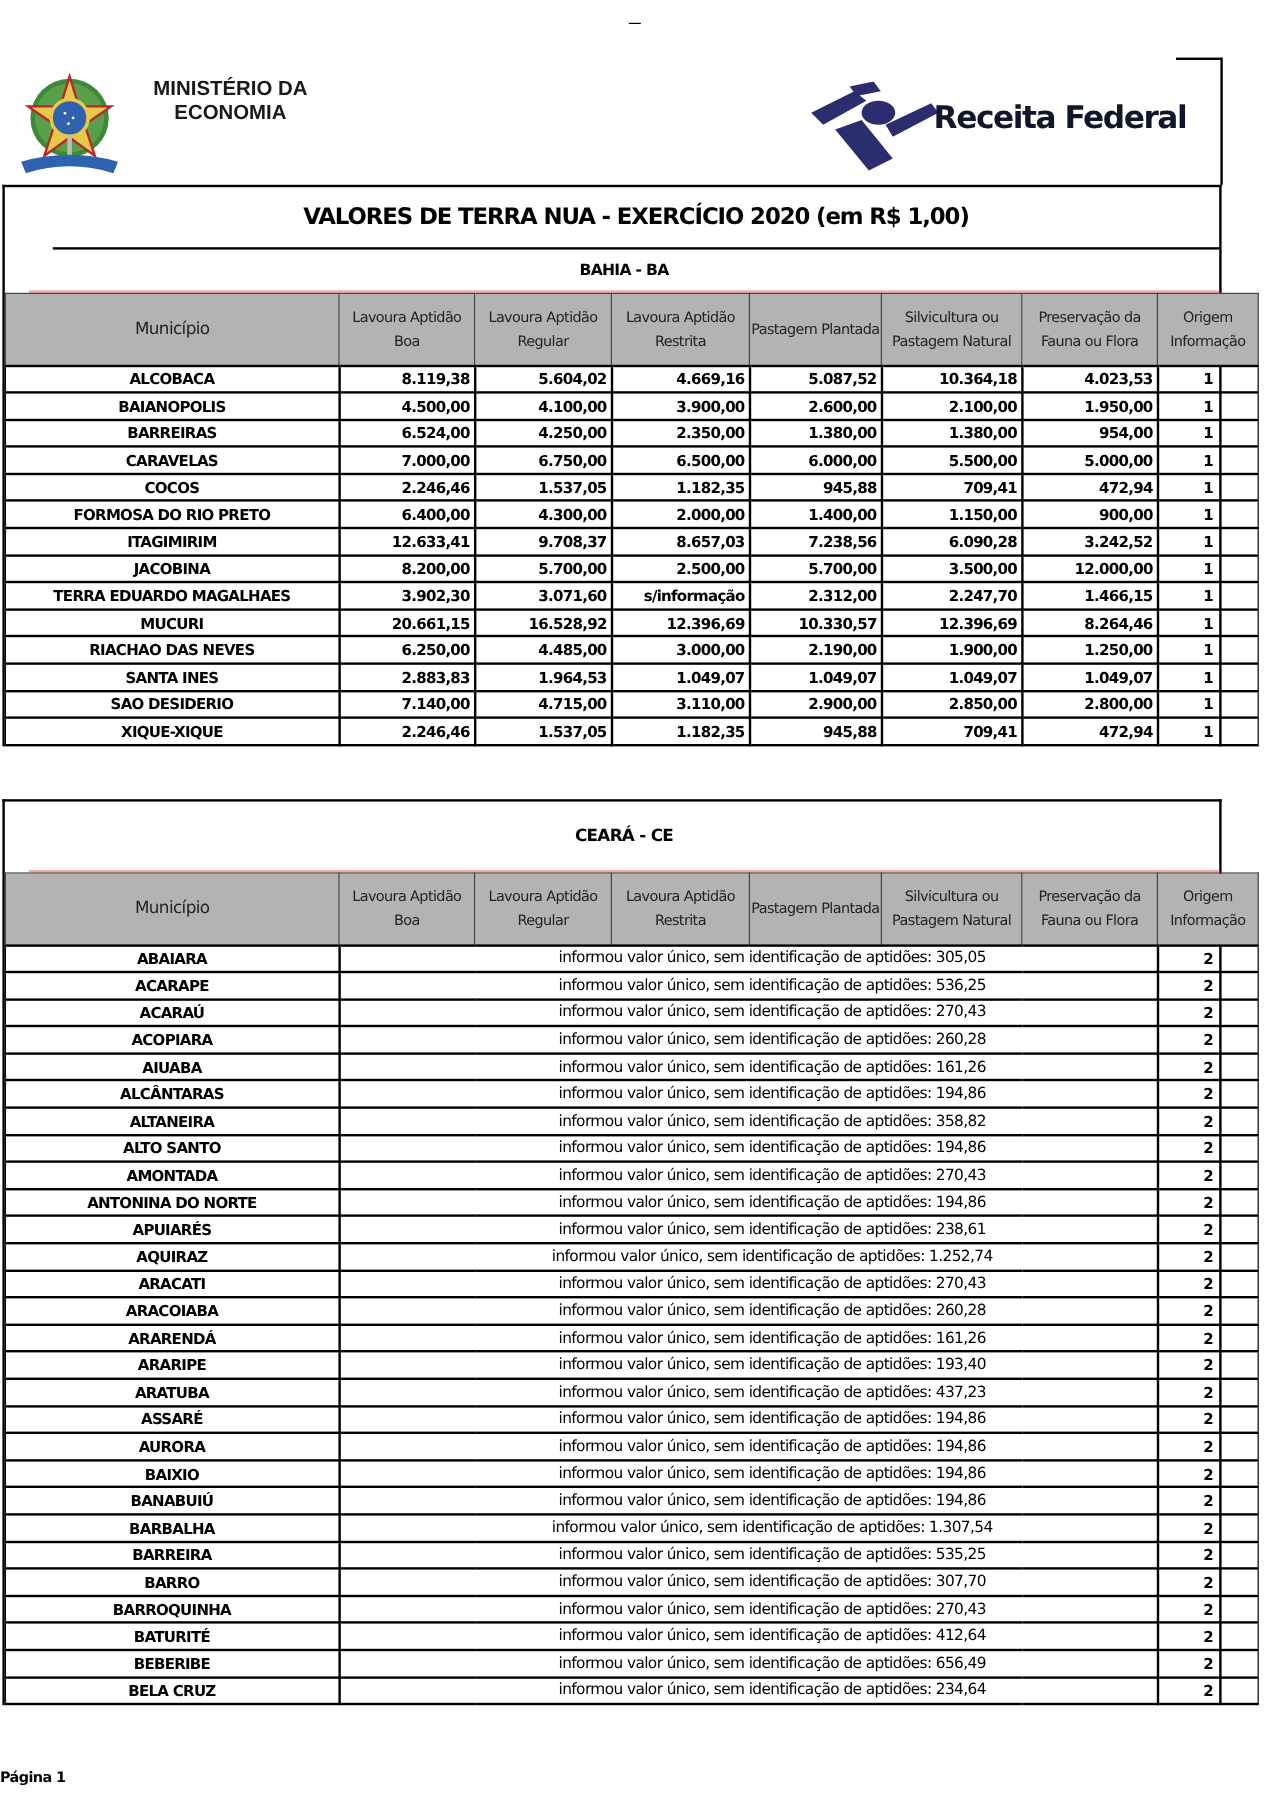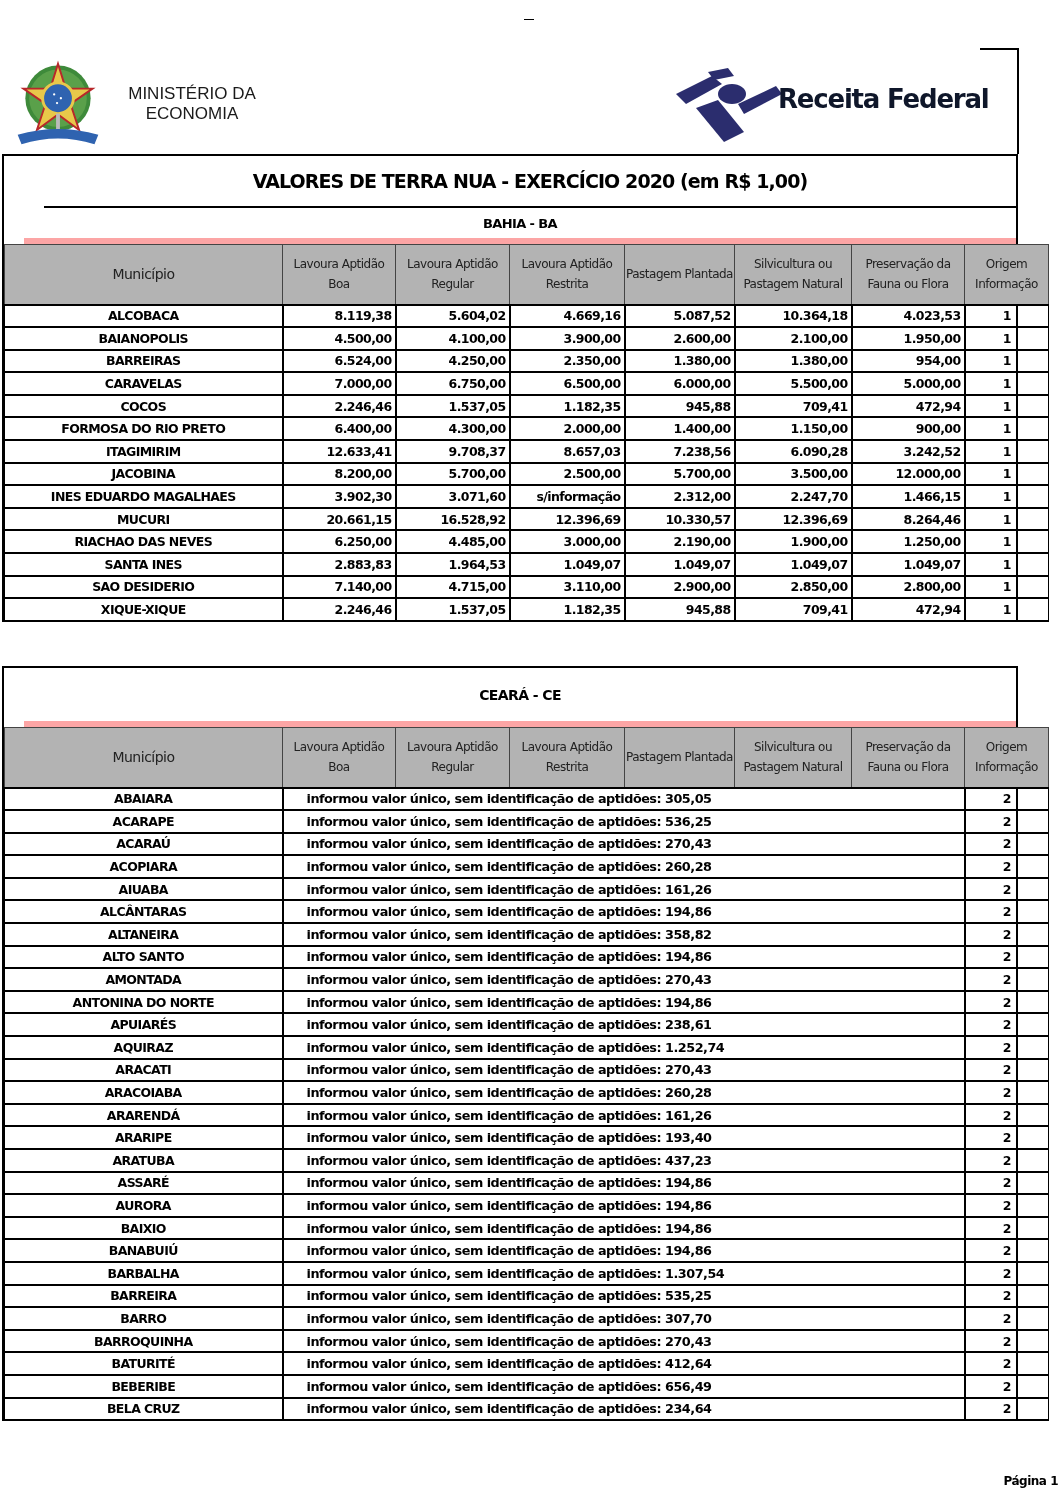--- a/index.html
+++ b/index.html
@@ -4,53 +4,53 @@
 <style>
   * { box-sizing: border-box; margin: 0; padding: 0; }
   html, body { width: 1058px; height: 1497px; background: #ffffff; overflow: hidden; }
   body { position: relative; font-family: "Liberation Sans", sans-serif; color: #000; }
 
   .top-dash { position: absolute; left: 524px; top: 19px; width: 10px; height: 1px; background: #000; }
 
   
   .header { position: absolute; left: 0; top: 48px; width: 1058px; height: 106px; }
   .coat { position: absolute; left: 10px; top: 8px; width: 96px; height: 96px; }
-  .ministry { position: absolute; left: 112px; top: 36px; width: 160px; text-align: center;
-              font-family: "Liberation Sans", sans-serif; font-weight: normal; font-size: 17px; line-height: 20px; color: #1a1a1a; }
+  .ministry { position: absolute; left: 112px; top: 16px; width: 160px; text-align: center;
+              font-family: "Liberation Sans", sans-serif; font-weight: bold; font-size: 17px; line-height: 20px; color: #1a1a1a; }
   .rf-logo { position: absolute; left: 672px; top: 20px; width: 112px; height: 76px; }
   .rf-text { position: absolute; left: 778px; top: 36px; font-family: "DejaVu Sans", sans-serif; font-weight: bold;
              font-size: 26px; letter-spacing: -1.2px; color: #0f172a; }
   .hdr-right-top { position: absolute; left: 980px; top: 0; width: 38px; height: 2px; background: #000; }
   .hdr-right-vert { position: absolute; left: 1017px; top: 0; width: 2px; height: 106px; background: #000; }
 
   
   .block { position: absolute; left: 2px; width: 1016px; border: 2px solid #000; border-bottom: none; }
   .title-row { height: 52px; border-bottom: 2px solid #000; display: flex; align-items: center; justify-content: center;
                font-family: "DejaVu Sans", sans-serif; font-weight: bold; font-size: 19px; letter-spacing: -0.9px; margin-left: 40px; }
-  .state-row { height: 36px; border-bottom: 6px solid #fca5a5; display: flex; align-items: center; justify-content: center;
+  .state-row { height: 36px; border-bottom: 2px solid #fca5a5; display: flex; align-items: center; justify-content: center;
                font-family: "DejaVu Sans", sans-serif; font-weight: bold; font-size: 13px; letter-spacing: -0.6px; margin-left: 20px; }
   .state-row.tall { height: 59px; font-size: 14px; }
 
   table { border-collapse: collapse; width: 1014px; table-layout: fixed; }
   col.c0 { width: 278px; } col.c1 { width: 113px; } col.c2 { width: 114px; } col.c3 { width: 115px; }
   col.c4 { width: 110px; } col.c5 { width: 117px; } col.c6 { width: 113px; } col.c7 { width: 84px; }
 
   th { background: #b3b3b3; font-weight: normal; font-family: "DejaVu Sans", sans-serif; font-size: 12px;
        letter-spacing: -0.5px; line-height: 20px; color: #222; height: 60px; border: 1px solid #444;
        border-bottom: 2px solid #000; text-align: center; vertical-align: middle; padding: 0 1px; }
   th.first { font-size: 14px; }
   td { height: 22.6px; border: 1px solid #000; border-bottom: 2px solid #000; font-family: "DejaVu Sans", sans-serif;
        font-weight: bold; font-size: 12.5px; letter-spacing: -0.6px; padding: 0 3px; white-space: nowrap; overflow: hidden; }
   td.name { text-align: center; border-right: 2px solid #000; }
   td.num { text-align: right; border-right: 2px solid #000; }
   td.orig { text-align: center; }
-  td.merged { text-align: left; font-weight: bold; font-size: 12.8px; letter-spacing: -0.5px; border-right: 2px solid #000; }
+  td.merged { text-align: center; font-weight: normal; font-size: 12.8px; letter-spacing: -0.5px; border-right: 2px solid #000; }
   td.merged span { position: relative; left: 20px; }
 
-  .footer { position: absolute; left: 0; top: 1474px; width: 1058px; text-align: right;
+  .footer { position: absolute; left: 0; top: 1474px; width: 1058px; text-align: left;
             font-family: "DejaVu Sans", sans-serif; font-weight: bold; font-size: 12px; letter-spacing: -0.5px; }
 </style>
 </head>
 <body>
 
 <div class="top-dash"></div>
 
 <div class="header">
   <svg class="coat" viewBox="0 0 100 100">
     <circle cx="50" cy="44" r="34" fill="#3e8a3a"></circle>
@@ -180,21 +180,21 @@
           <td class="name">JACOBINA</td>
           <td class="num">8.200,00</td>
           <td class="num">5.700,00</td>
           <td class="num">2.500,00</td>
           <td class="num">5.700,00</td>
           <td class="num">3.500,00</td>
           <td class="num">12.000,00</td>
           <td class="orig">1</td>
         </tr>
         <tr>
-          <td class="name">INES EDUARDO MAGALHAES</td>
+          <td class="name">TERRA EDUARDO MAGALHAES</td>
           <td class="num">3.902,30</td>
           <td class="num">3.071,60</td>
           <td class="num">s/informação</td>
           <td class="num">2.312,00</td>
           <td class="num">2.247,70</td>
           <td class="num">1.466,15</td>
           <td class="orig">1</td>
         </tr>
         <tr>
           <td class="name">MUCURI</td>

